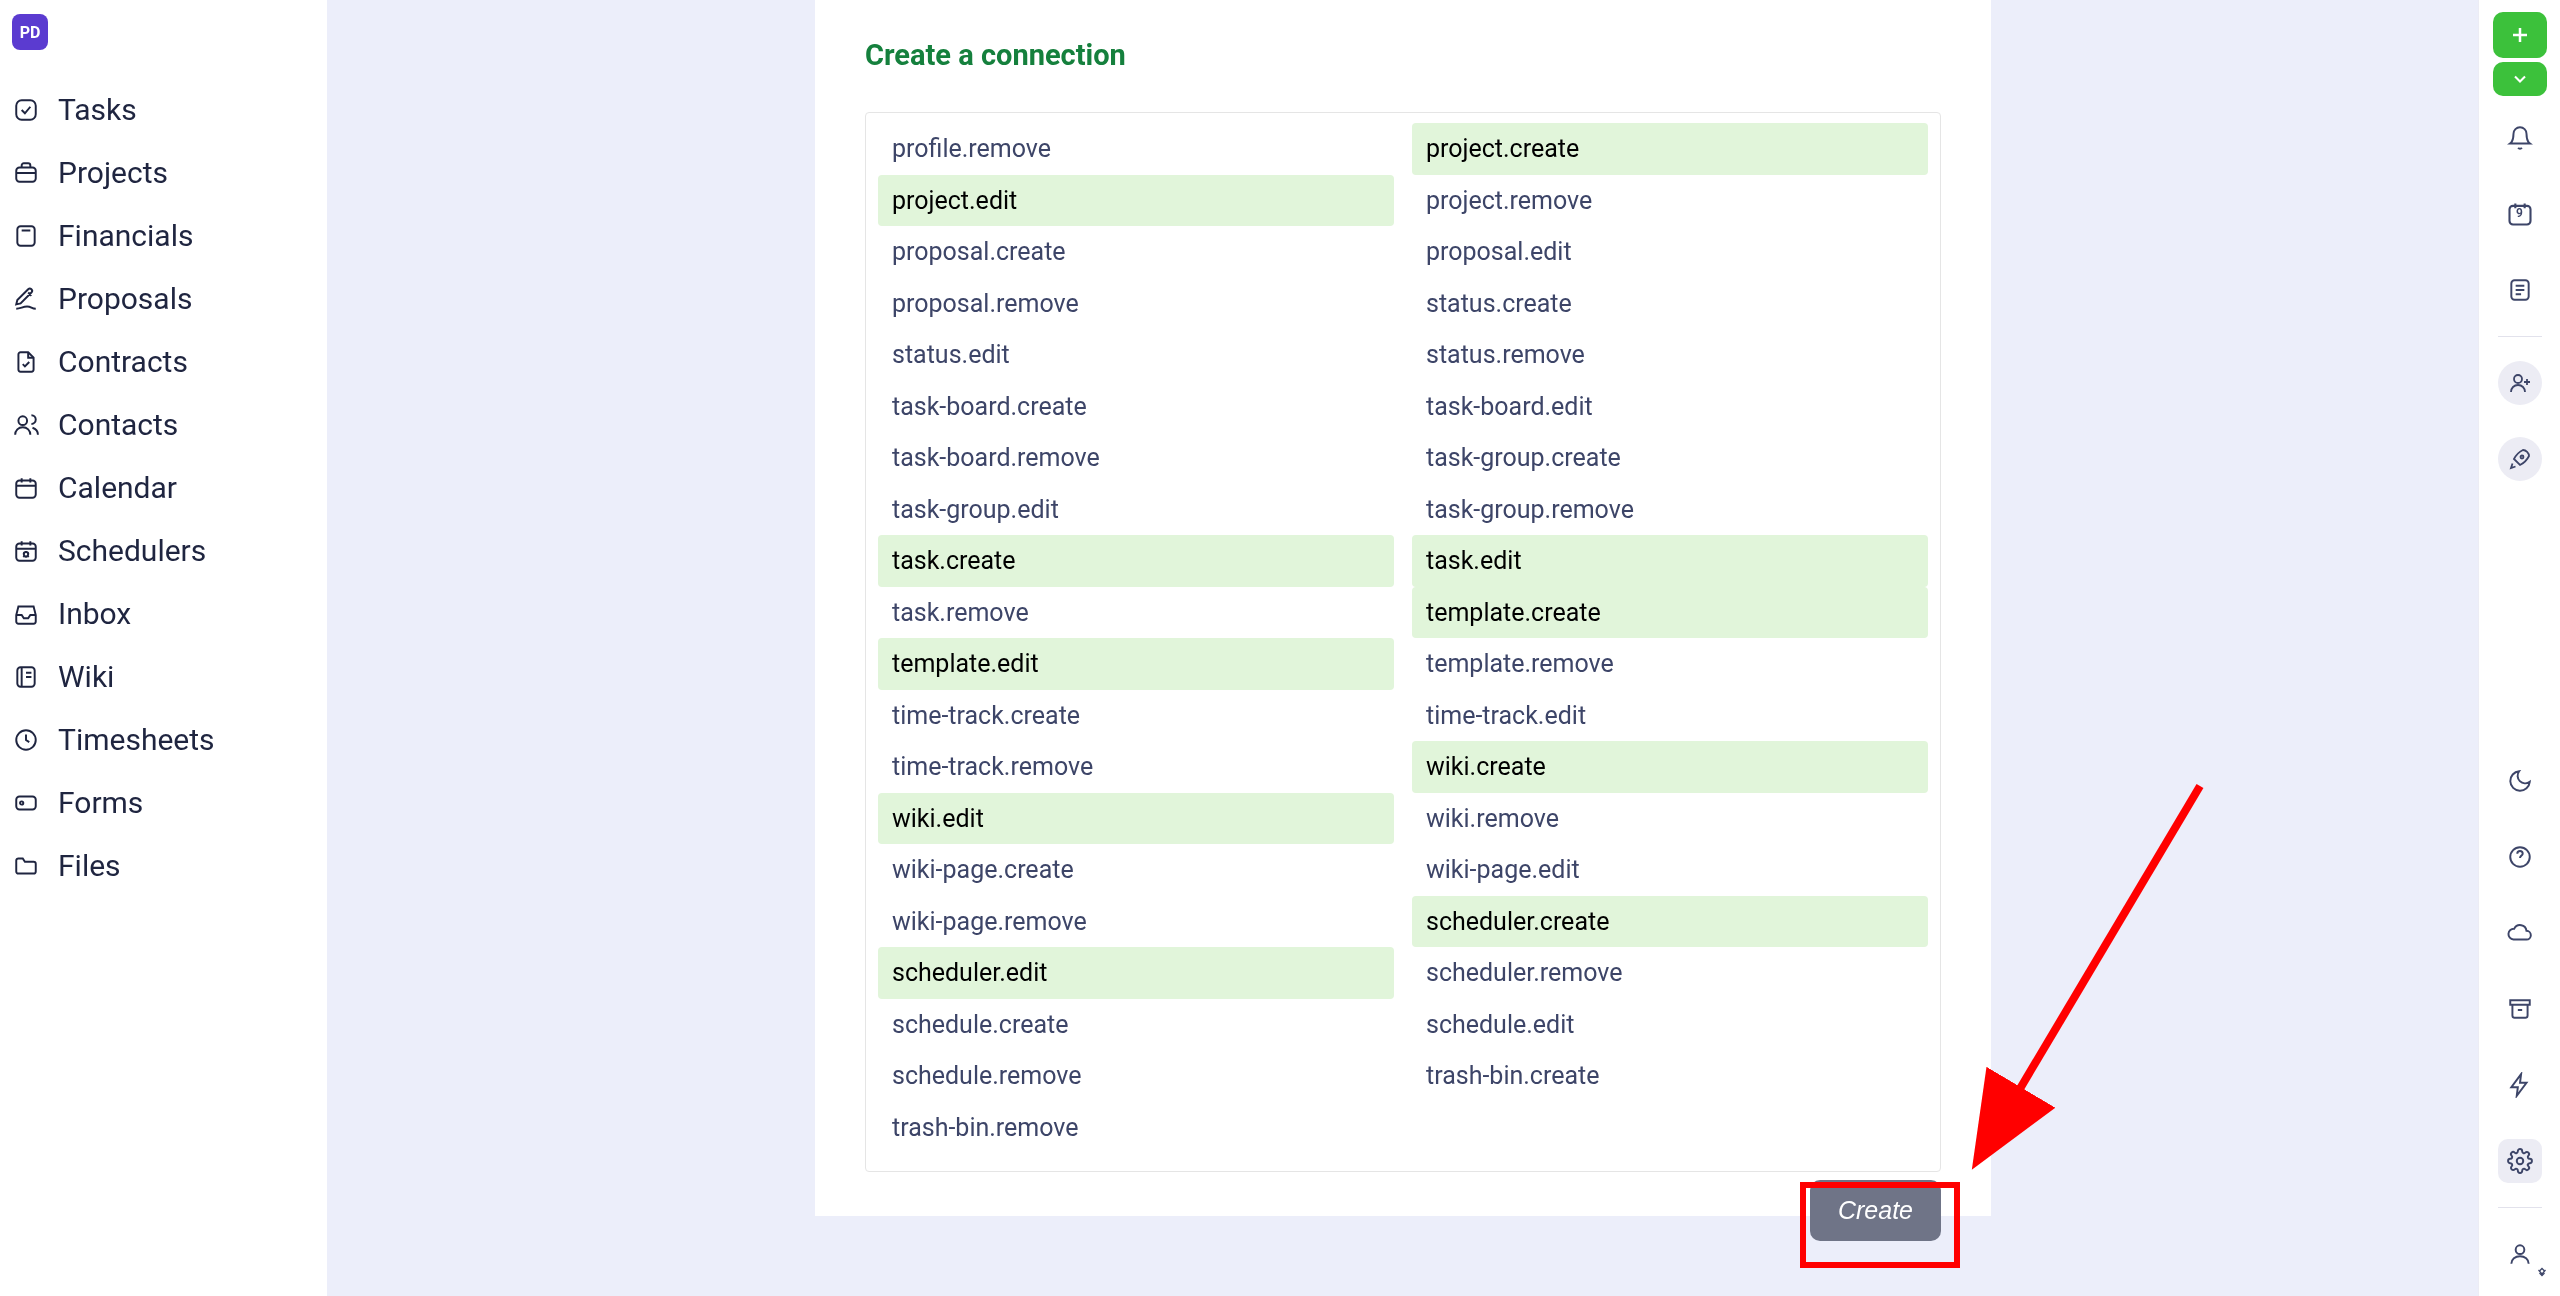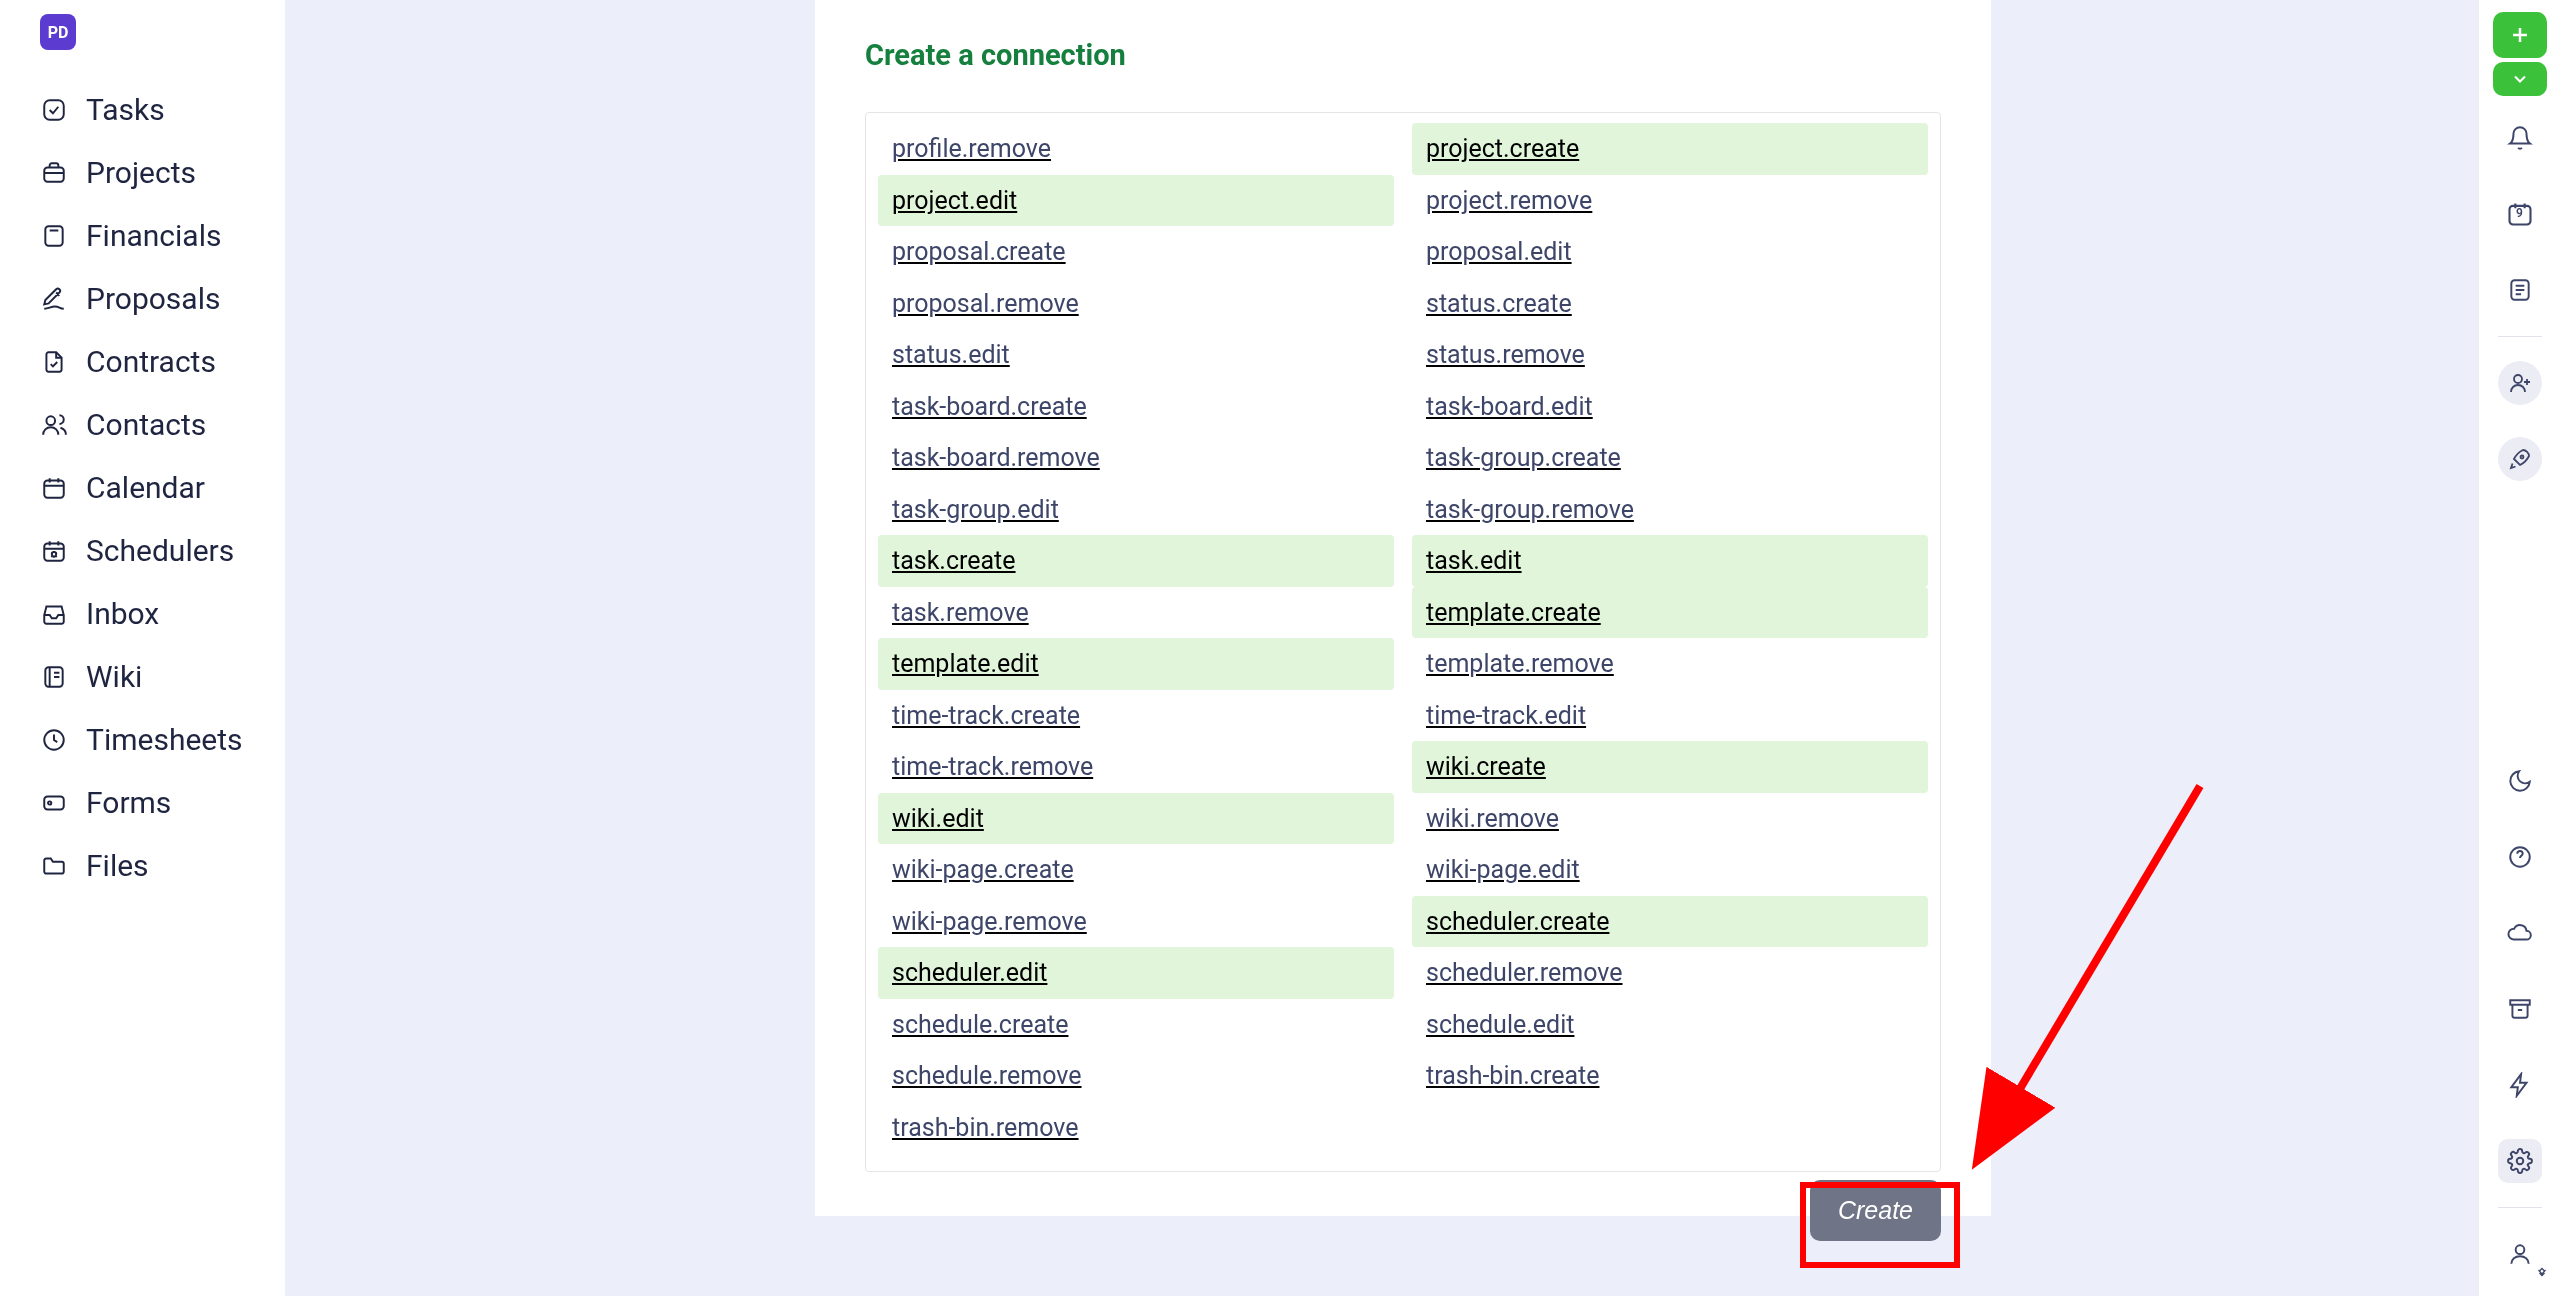--- a/index.html
+++ b/index.html
@@ -7,24 +7,24 @@
   font-family: -apple-system, BlinkMacSystemFont, "Segoe UI", Roboto, sans-serif;
   background: #eceefa;
   width: 2560px;
   height: 1296px;
   overflow: hidden;
   position: relative;
 }
 .sidebar {
   position: absolute;
   left: 0; top: 0;
-  width: 285px;
+  width: 327px;
   height: 100%;
   background: #fff;
-  padding: 14px 30px;
+  padding: 14px 2px;
 }
 .logo {
   width: 36px; height: 36px;
   background: #5b3bd0;
   border-radius: 8px;
   color: #fff;
   font-weight: 700;
   font-size: 16px;
   display: flex; align-items: center; justify-content: center;
   margin-bottom: 28px;
@@ -61,21 +61,20 @@
 .panel h1 {
   font-size: 29px;
   font-weight: 700;
   color: #15803d;
   margin-bottom: 40px;
 }
 .perm-box {
   border: 1px solid #e5e5e5;
   border-radius: 4px;
   padding: 10px 12px 18px;
-  text-decoration: underline;
 }
 .perm-grid {
   display: grid;
   grid-template-columns: 1fr 1fr;
   column-gap: 18px;
   row-gap: 0;
 }
 .perm {
   padding: 12px 14px;
   font-size: 25px;

